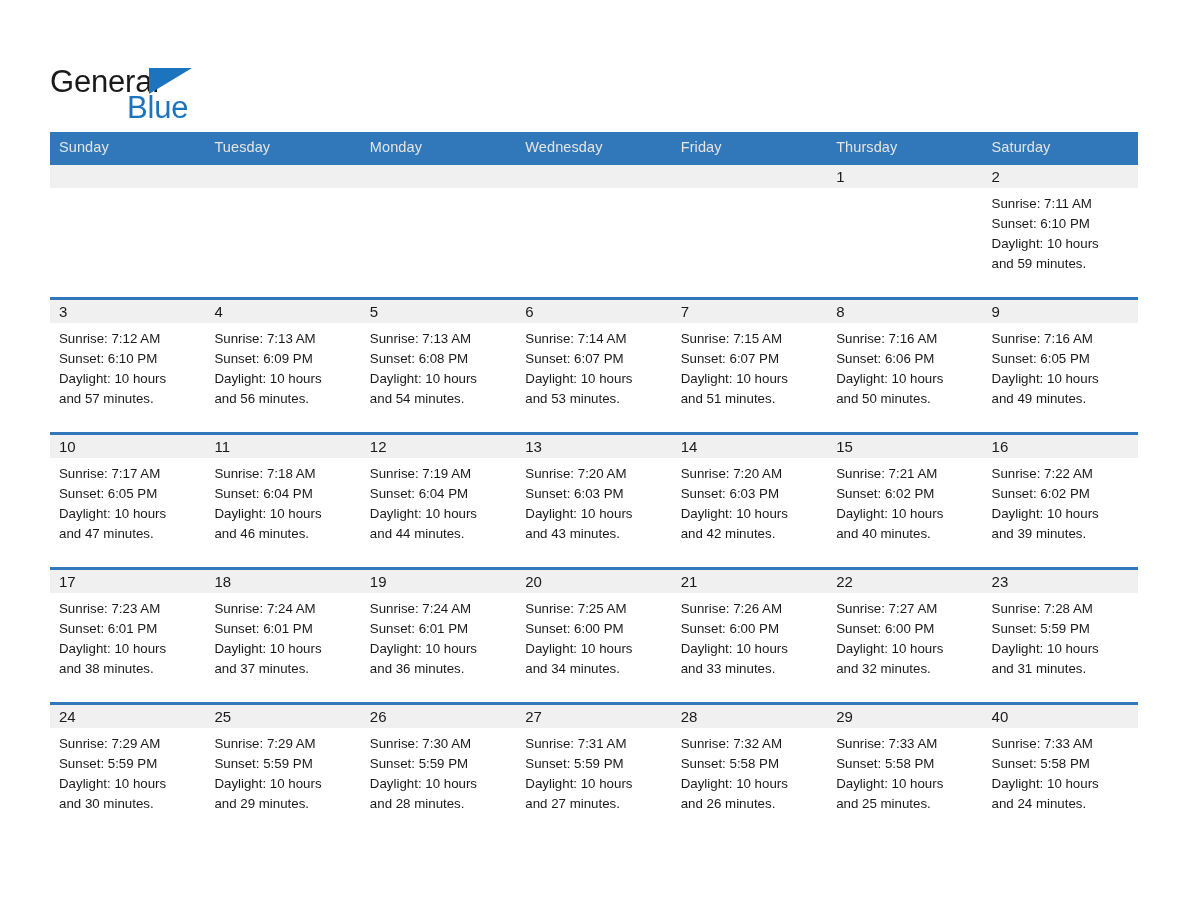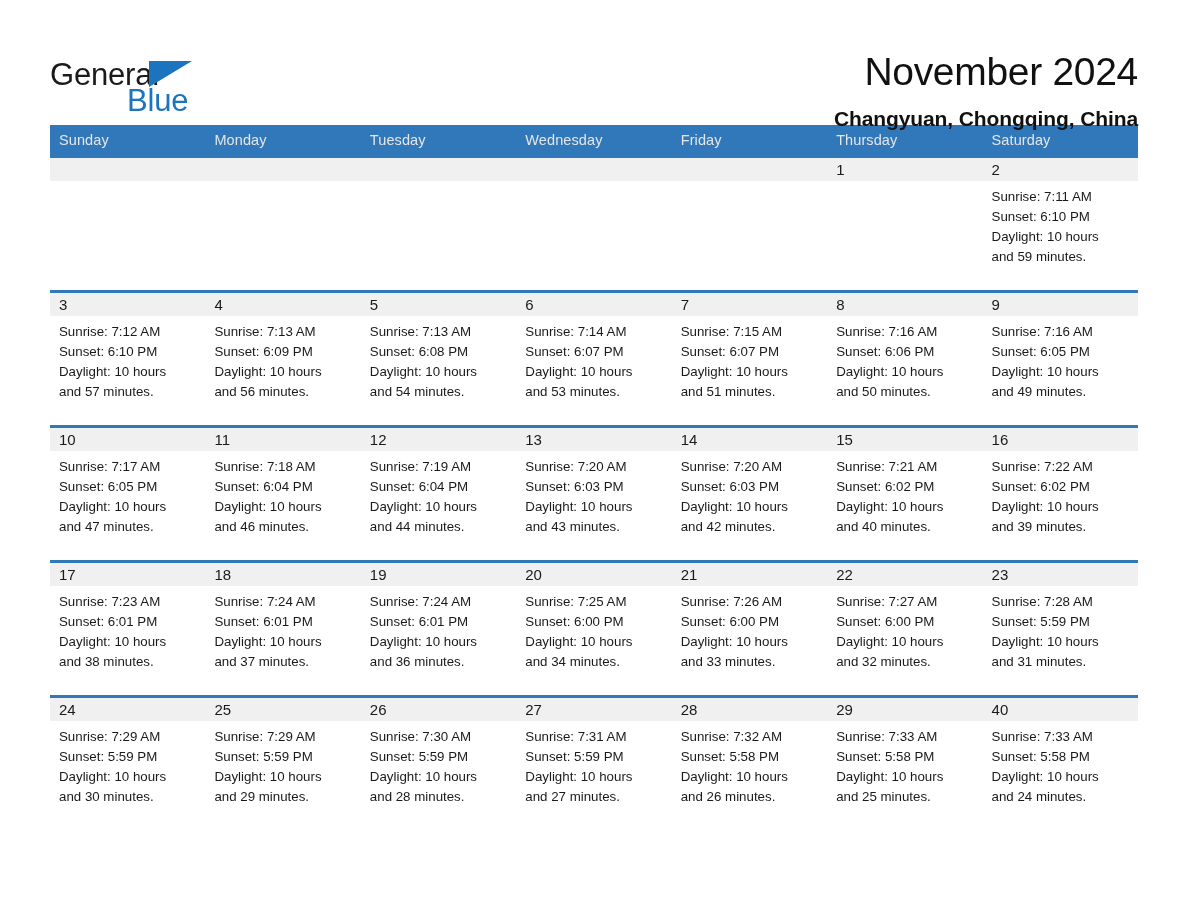--- a/index.html
+++ b/index.html
@@ -8,21 +8,21 @@
     height: 918px;
     background: #ffffff;
     font-family: "Liberation Sans", sans-serif;
     -webkit-font-smoothing: antialiased;
   }
   .page {
     position: relative;
     width: 1188px;
     height: 918px;
     background: #ffffff;
-    padding: 5px 50px;
+    padding: 12px 50px;
   }
 
   
   .header {
     display: flex;
     align-items: flex-start;
     justify-content: space-between;
     padding-top: 46px;
     height: 112px;
   }
@@ -125,32 +125,28 @@
 <body>
 
 <div class="page">
 
   <div class="header">
     <div class="logo">
       <span class="logo-general">General</span>
       <span class="logo-tri"></span>
       <span class="logo-blue">Blue</span>
     </div>
-    <div class="titles">
-      <div class="cal-title">November 2024</div>
-      <div class="cal-subtitle">Changyuan, Chongqing, China</div>
-    </div>
   </div>
 
   <div class="calendar">
 
     <div class="week-head">
       <div class="dow">Sunday</div>
+      <div class="dow">Tuesday</div>
       <div class="dow">Monday</div>
-      <div class="dow">Tuesday</div>
       <div class="dow">Wednesday</div>
       <div class="dow">Friday</div>
       <div class="dow">Thursday</div>
       <div class="dow">Saturday</div>
     </div>
 
     <div class="week">
       <div class="cell empty">
           <div class="daynum-band">
             <span class="daynum"></span>

